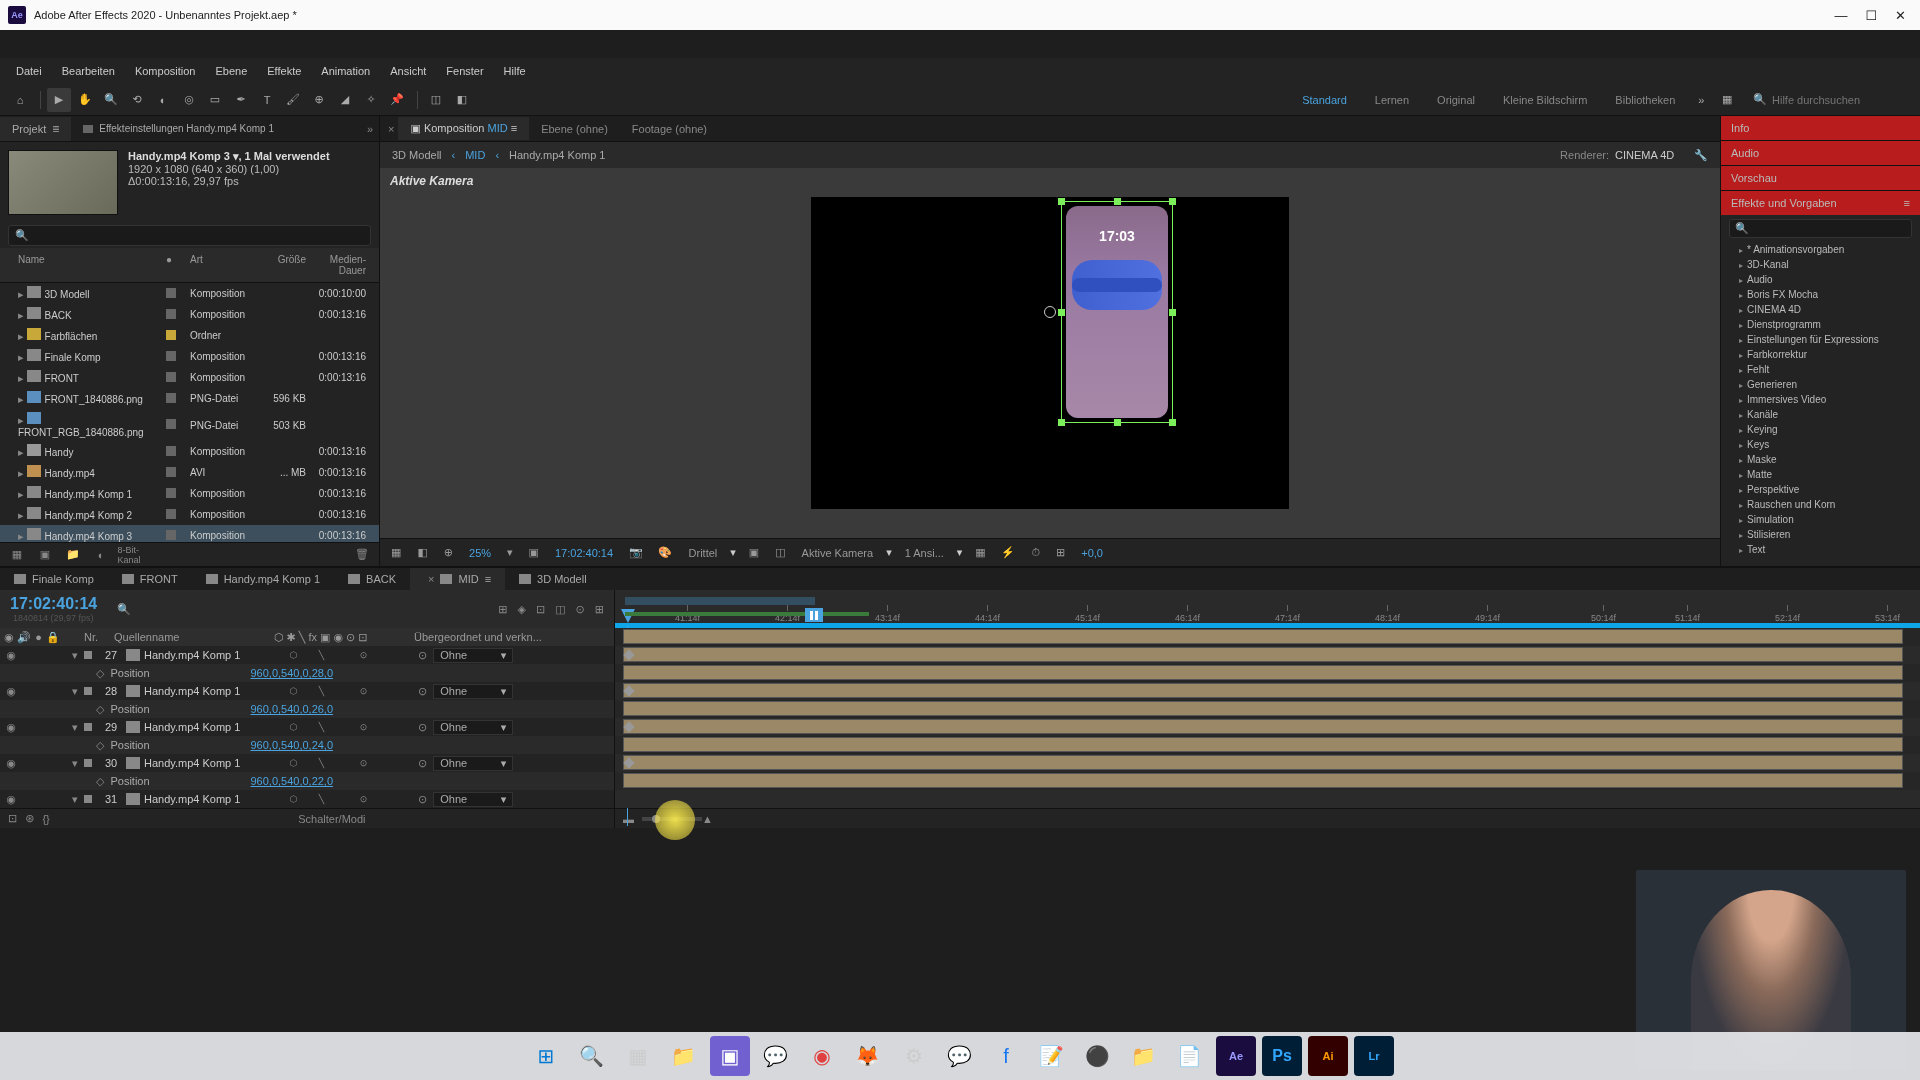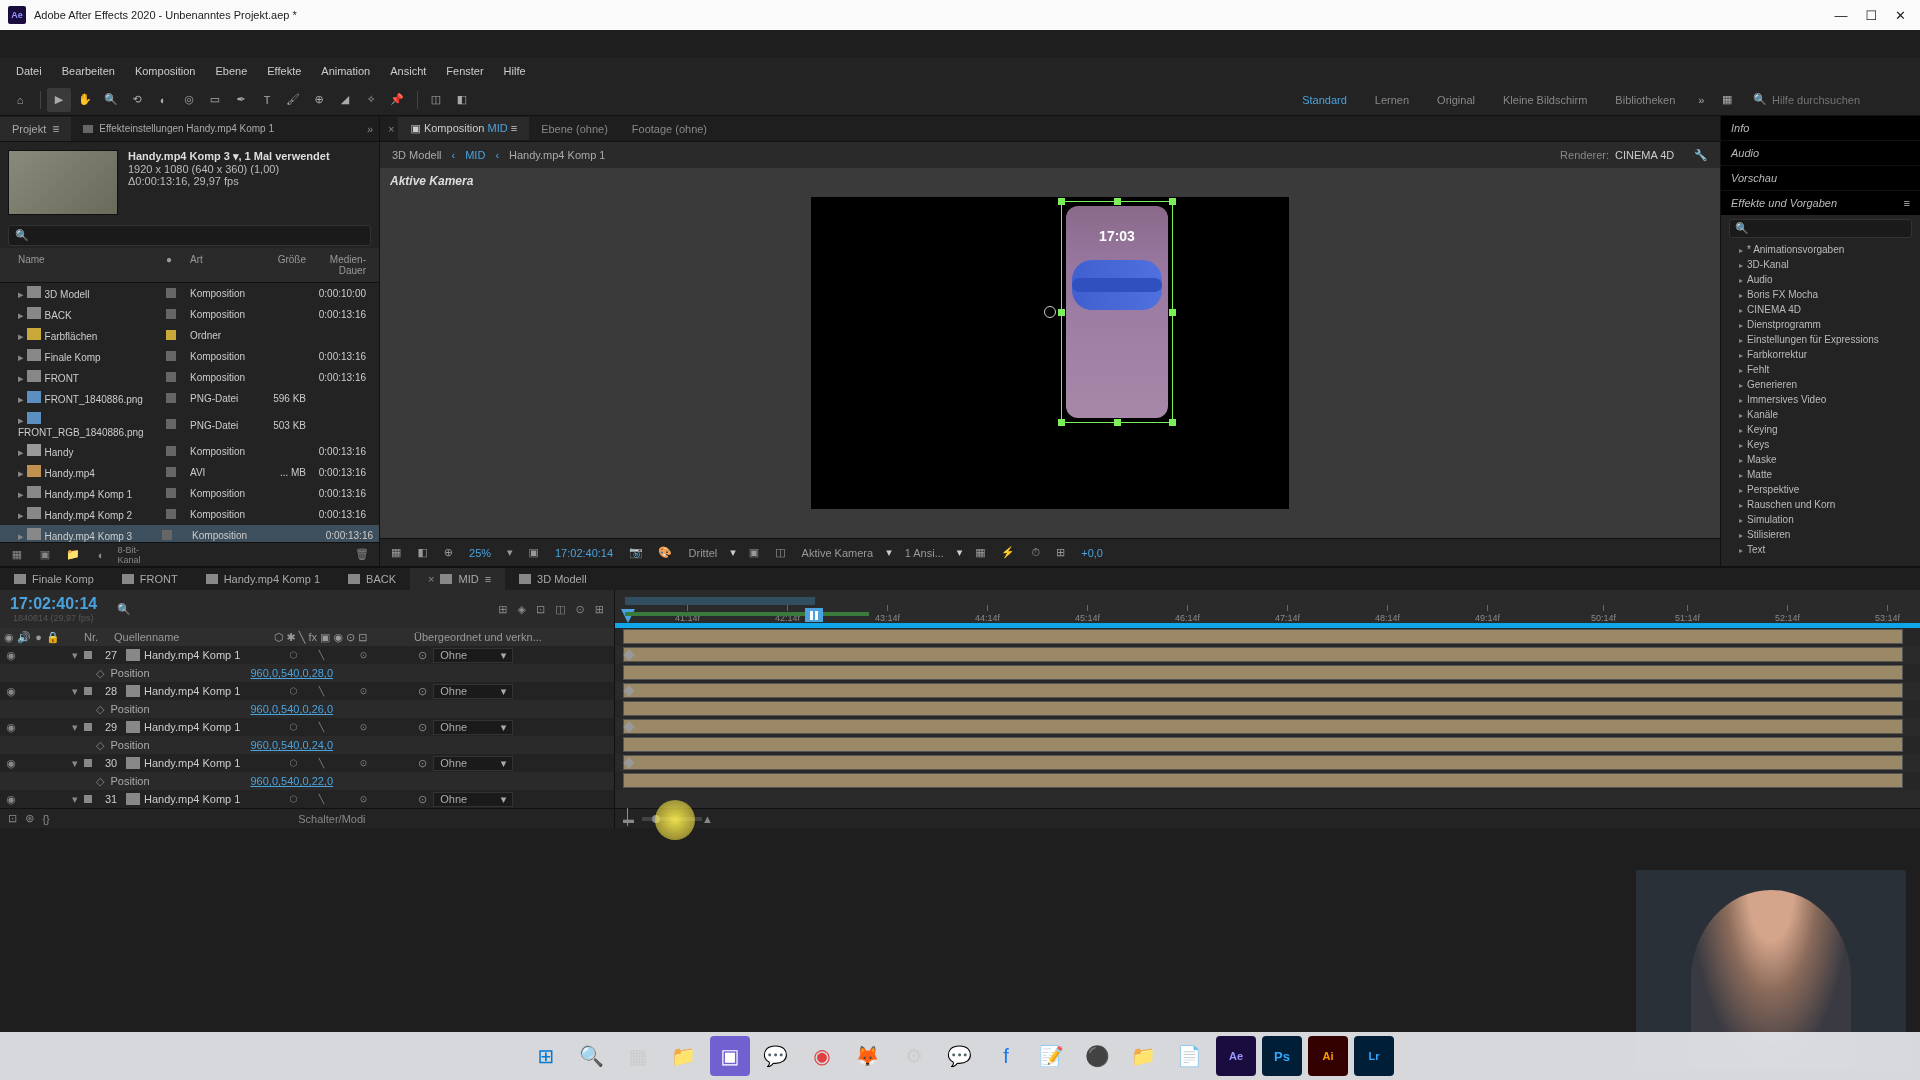--- a/index.html
+++ b/index.html
@@ -46,21 +46,21 @@
 .project-list { flex: 1; overflow: hidden; }
 .project-list-header { display: flex; background: #2a2a2a; border-bottom: 1px solid #111; padding: 4px 0; }
 .project-list-header .col { padding: 2px 6px; color: #999; font-size: 10px; }
 .col-name { width: 160px; padding-left: 18px !important; }
 .col-tag { width: 24px; }
 .col-type { width: 82px; }
 .col-size { width: 46px; text-align: right; }
 .col-dur { width: 60px; text-align: right; }
 
 .project-row { display: flex; padding: 2px 0; align-items: center; cursor: pointer; }
-.project-row.selected { background: #3d4f5c; gap: 7px; }
+.project-row.selected { background: #3d4f5c; }
 .project-row .col { padding: 1px 6px; font-size: 10px; color: #ccc; }
 .project-row .file-ico { width: 14px; height: 12px; display: inline-block; margin-right: 4px; }
 .ico-comp { background: #888; }
 .ico-folder-y { background: #c8a838; }
 .ico-folder-g { background: #999; }
 .ico-png { background: #5a8fc0; }
 .ico-avi { background: #c09050; }
 .project-row .tag-sq { width: 10px; height: 10px; display: inline-block; }
 .tag-gray { background: #666; }
 .tag-yellow { background: #c8a838; }
@@ -102,21 +102,21 @@
 
 .comp-footer { height: 28px; display: flex; align-items: center; padding: 0 8px; gap: 10px; background: #232323; border-top: 1px solid #111; }
 .comp-footer .cftool { color: #999; cursor: pointer; padding: 0 3px; display: flex; align-items: center; }
 .comp-footer .zoom { color: #4aa3df; }
 .comp-footer .timecode { color: #4aa3df; }
 .comp-footer .exposure { color: #4aa3df; }
 
 
 .right-panel { width: 200px; background: #232323; border-left: 1px solid #111; display: flex; flex-direction: column; }
 .right-panel .section { border-bottom: 1px solid #111; }
-.right-panel .section-header { padding: 6px 10px; background: #000000; color: #bbb; cursor: pointer; display: flex; align-items: center; font-style: italic; }
+.right-panel .section-header { padding: 6px 10px; background: #b91c1c; color: #bbb; cursor: pointer; display: flex; align-items: center; }
 .right-panel .section-header .ham { margin-left: auto; }
 .right-panel .preset-search { padding: 4px 8px; }
 .right-panel .preset-search .sbox { background: #1a1a1a; border: 1px solid #333; border-radius: 3px; padding: 2px 5px; display: flex; align-items: center; }
 .right-panel .preset-list { overflow-y: auto; height: 340px; }
 .right-panel .preset-item { padding: 2px 10px 2px 18px; color: #bbb; cursor: pointer; font-size: 10px; }
 .right-panel .preset-item::before { content: '▸'; margin-right: 4px; color: #888; font-size: 8px; }
 
 
 .timeline { height: 240px; background: #232323; border-top: 2px solid #111; display: flex; flex-direction: column; }
 .timeline-tabs { height: 26px; display: flex; align-items: center; background: #1e1e1e; }
@@ -784,16 +784,16 @@
   <div class="tbicon" style="color:#e04040">◉</div>
   <div class="tbicon" style="color:#ff7a00">🦊</div>
   <div class="tbicon">⚙</div>
   <div class="tbicon" style="color:#a050ff">💬</div>
   <div class="tbicon" style="color:#1877f2">f</div>
   <div class="tbicon" style="color:#c09030">📝</div>
   <div class="tbicon">⚫</div>
   <div class="tbicon" style="color:#f0b030">📁</div>
   <div class="tbicon">📄</div>
   <div class="tbicon" style="background:#1a0c3f;color:#9999ff;font-size:11px;font-weight:bold">Ae</div>
-  <div class="tbicon" style="background:#001e36;color:#31a8ff;font-size:13px;font-weight:bold">Ps</div>
+  <div class="tbicon" style="background:#001e36;color:#31a8ff;font-size:16px;font-weight:bold">Ps</div>
   <div class="tbicon" style="background:#330000;color:#ff9a00;font-size:11px;font-weight:bold">Ai</div>
   <div class="tbicon" style="background:#001e36;color:#31a8ff;font-size:11px;font-weight:bold">Lr</div>
 </div>
 
 </body></html>

